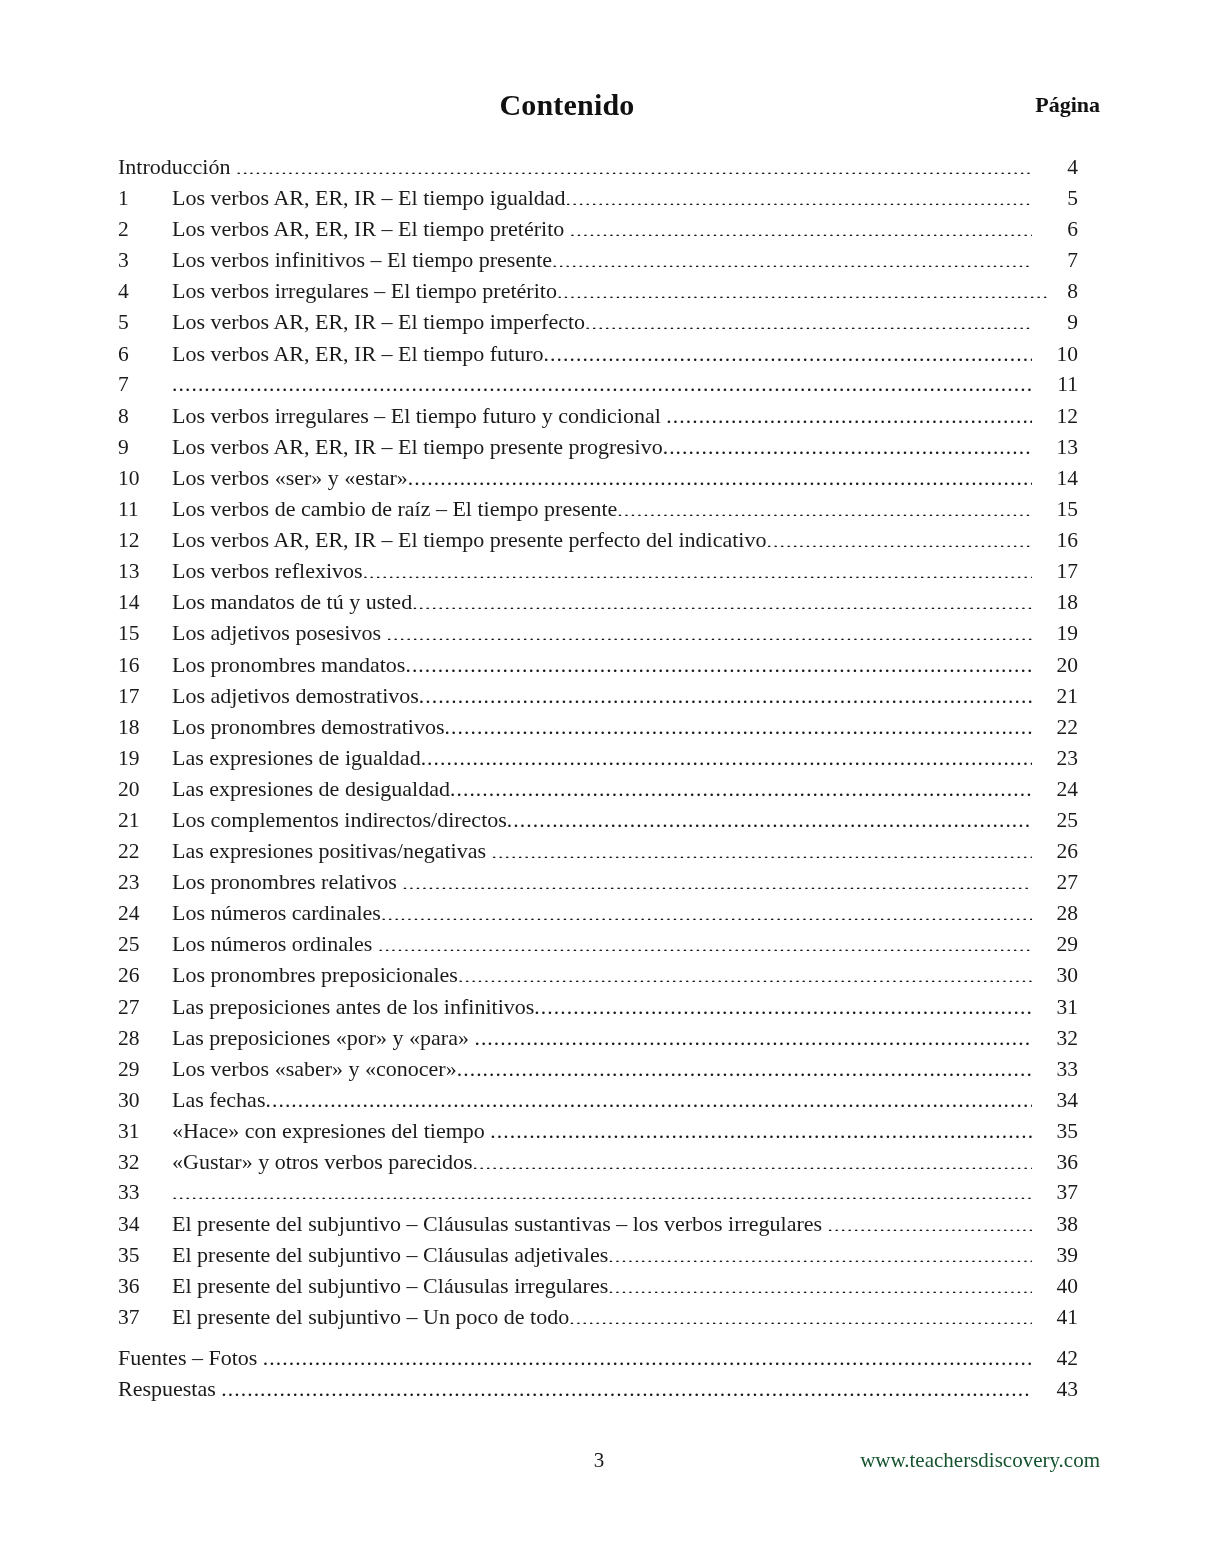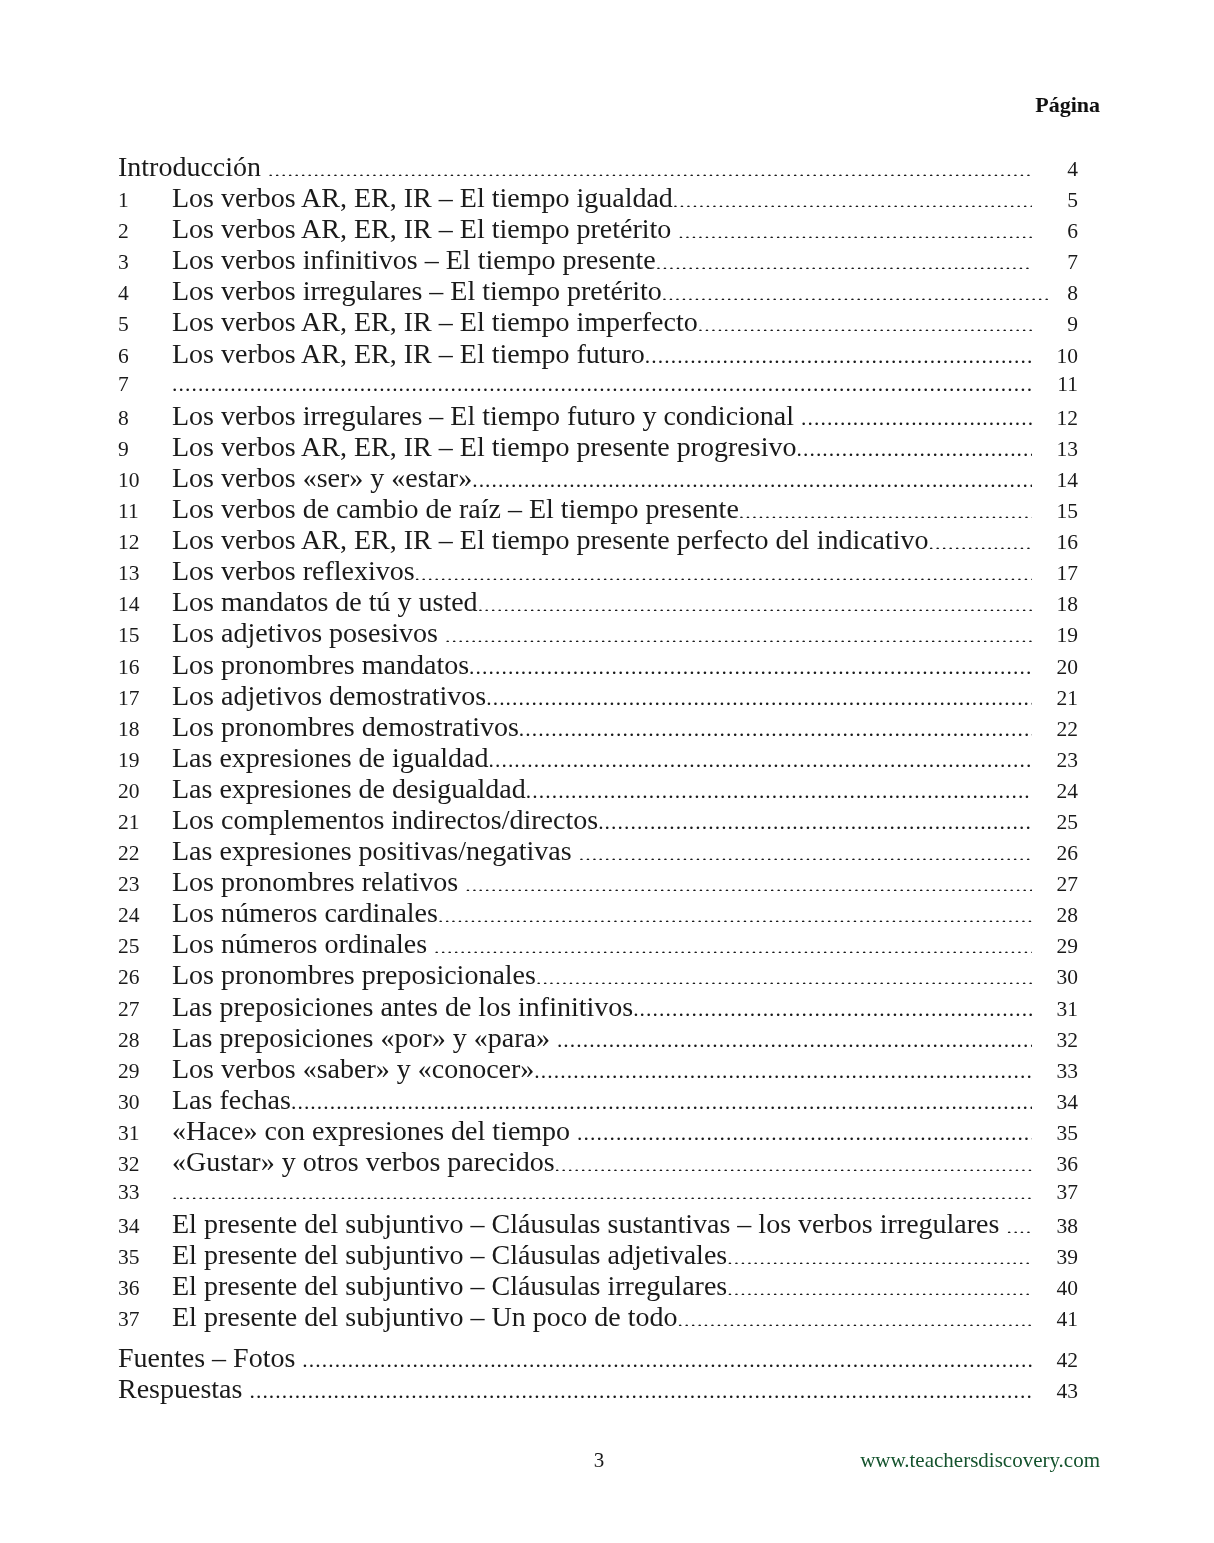--- a/index.html
+++ b/index.html
@@ -73,21 +73,21 @@
   }
 
   .toc-num {
     flex: 0 0 54px;
     text-align: left;
     font-size: 21.5px;
   }
 
   .toc-title {
     flex: 0 0 auto;
-    font-size: 28px;
+    font-size: 22px;
     text-align: center;
   }
 
   .toc-leader {
     flex: 1 1 auto;
     overflow: hidden;
     margin: 0 0 0 0;
     position: relative;
     height: 1em;
   }
@@ -139,20 +139,21 @@
     color: #14532d;
     white-space: nowrap;
   }
 </style>
 </head>
 <body>
 
 <div class="page">
 
   <div class="header">
+    <div class="header-title">Contenido</div>
     <div class="header-pagecol">Página</div>
   </div>
 
   <div class="toc" id="toc-list">
       <div class="toc-row nonum gap">
         <span class="toc-title">Introducción</span>
         <span class="toc-leader"></span>
         <span class="toc-page">4</span>
       </div>
       <div class="toc-row">

